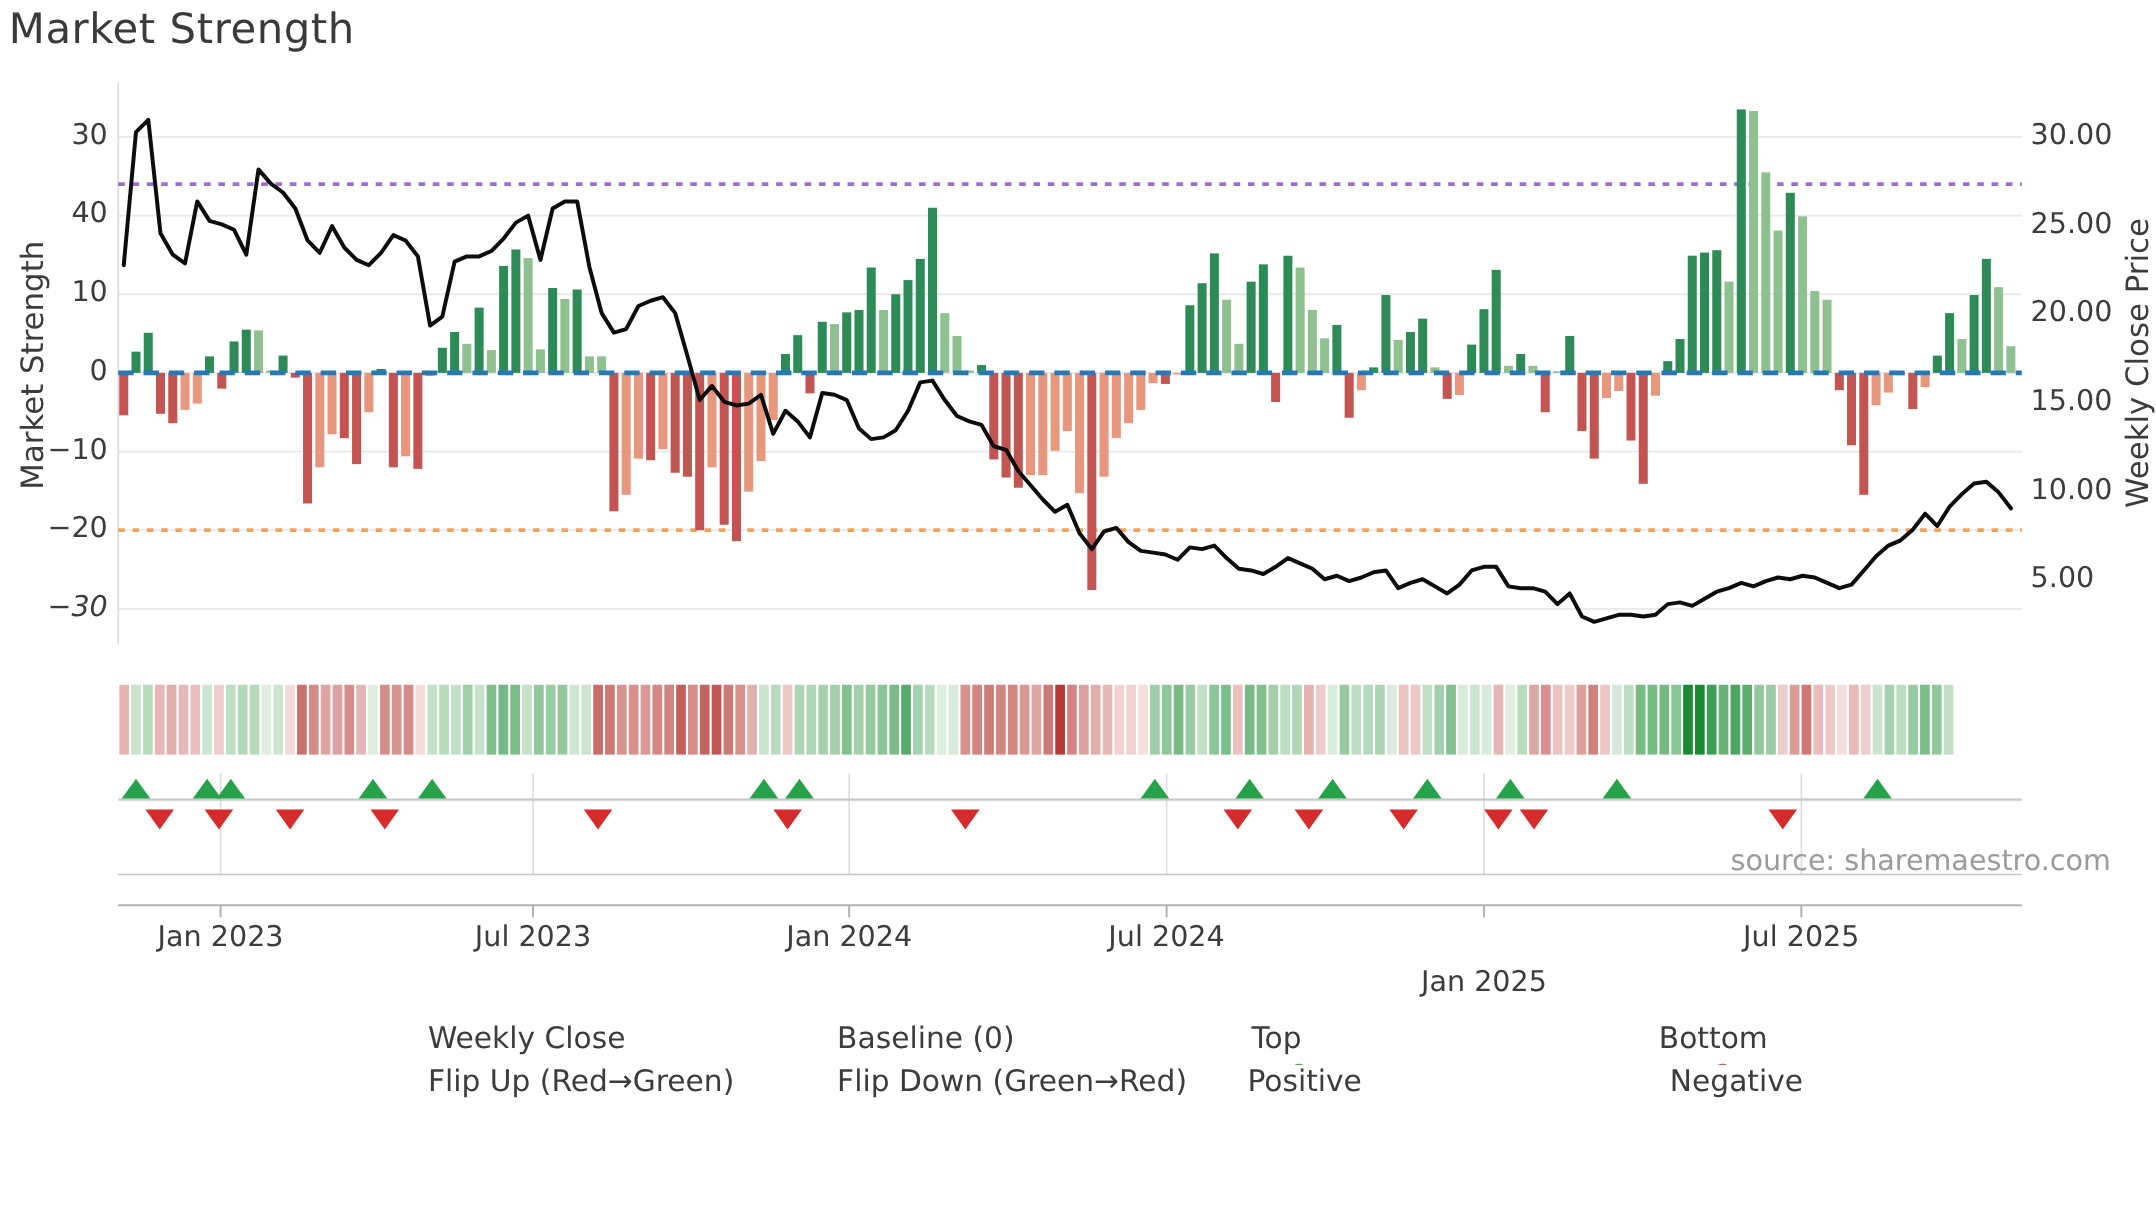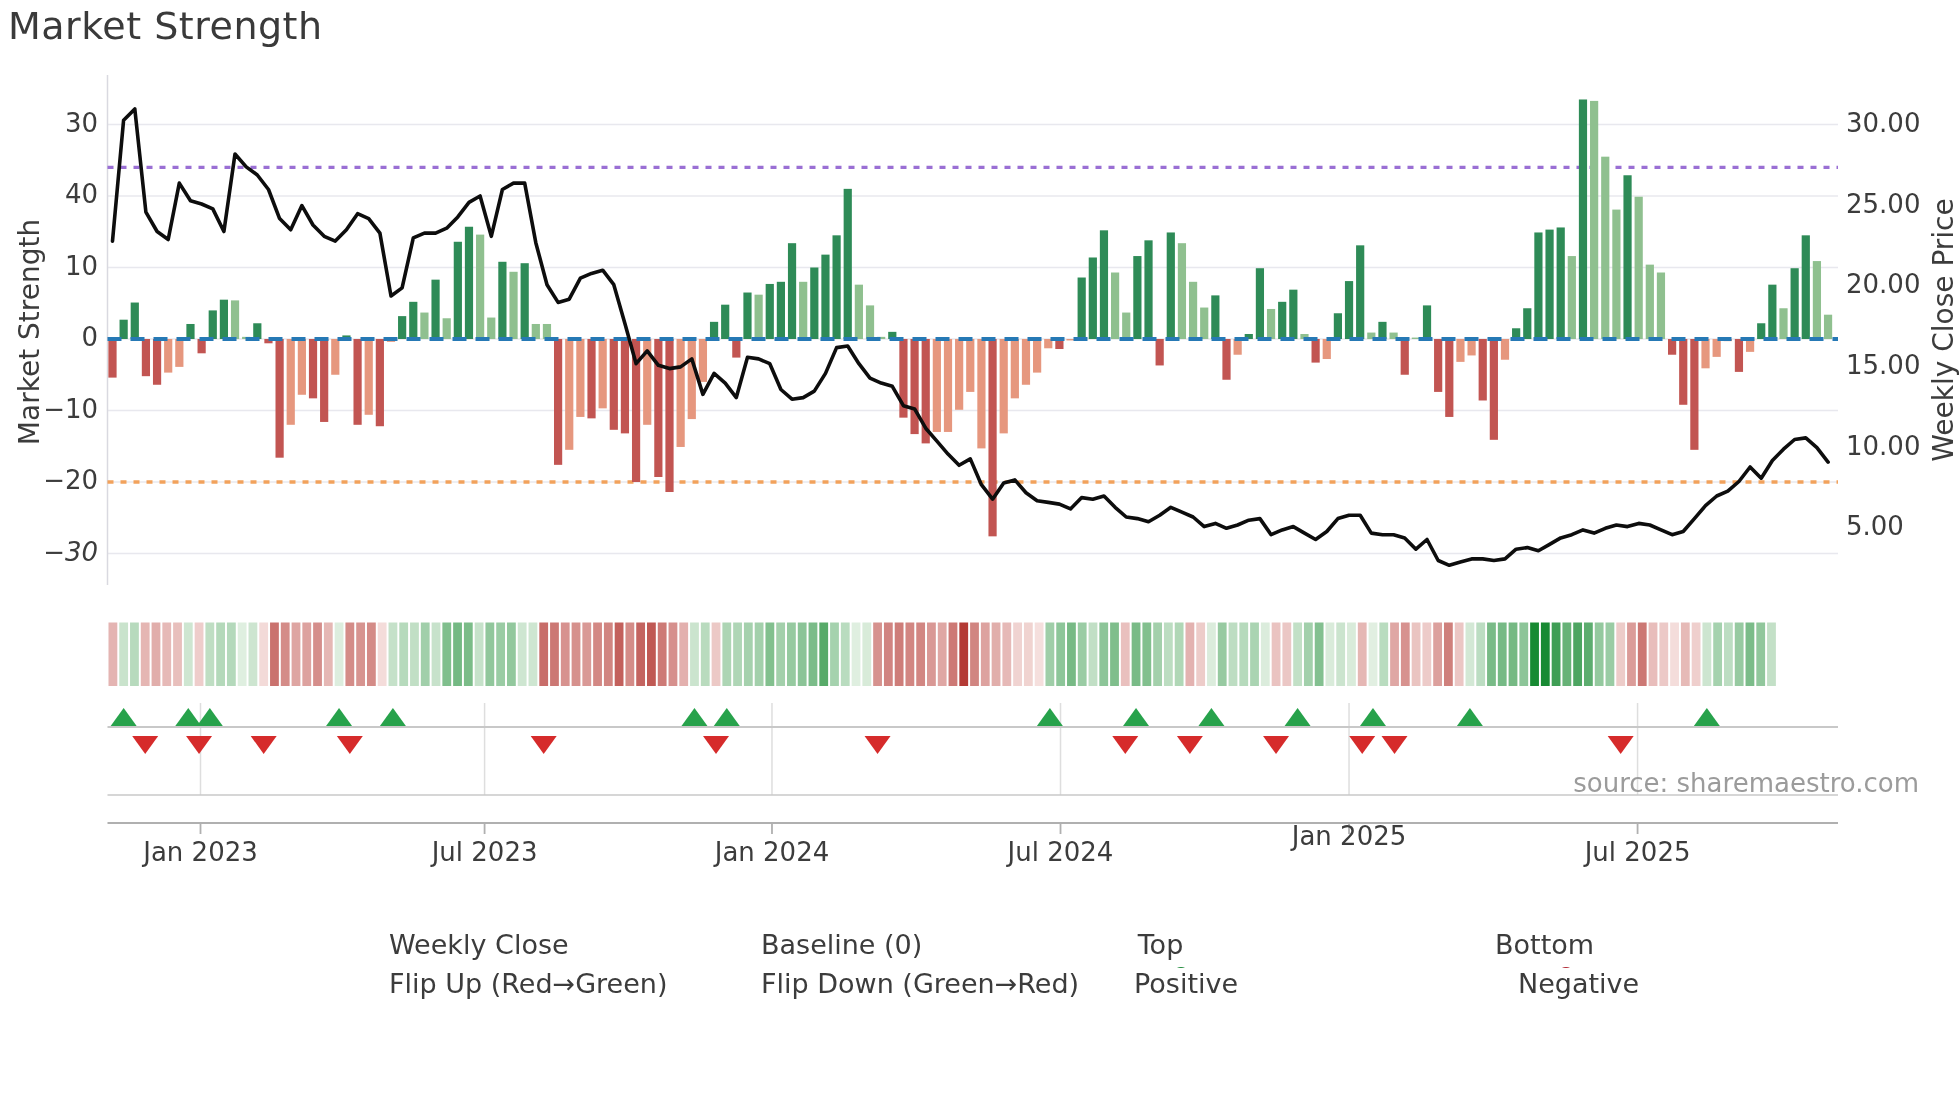--- a/index.html
+++ b/index.html
@@ -398,21 +398,21 @@
       <div class="tick rtick" style="left: 1846px; top: 108px;">30.00</div>
       <div class="tick rtick" style="left: 1846px; top: 188.65px;">25.00</div>
       <div class="tick rtick" style="left: 1846px; top: 269.3px;">20.00</div>
       <div class="tick rtick" style="left: 1846px; top: 349.95px;">15.00</div>
       <div class="tick rtick" style="left: 1846px; top: 430.6px;">10.00</div>
       <div class="tick rtick" style="left: 1846px; top: 511.25px;">5.00</div>
       <div class="tick dtick" style="left: 200.506px; top: 837px;">Jan 2023</div>
       <div class="tick dtick" style="left: 484.576px; top: 837px;">Jul 2023</div>
       <div class="tick dtick" style="left: 771.988px; top: 837px;">Jan 2024</div>
       <div class="tick dtick" style="left: 1060.51px; top: 837px;">Jul 2024</div>
-      <div class="tick dtick" style="left: 1349.04px; top: 821px;">Jan 2025</div>
+      <div class="tick dtick" style="left: 1349.04px; top: 878px;">Jan 2025</div>
       <div class="tick dtick" style="left: 1637.57px; top: 837px;">Jul 2025</div>
     </div>
   <div class="ylabel" id="left-ylabel" style="left: -170px; top: 312px; width: 400px; text-align: center; line-height: 40px;">Market Strength</div>
   <div class="ylabel" id="right-ylabel" style="left: 1744px; top: 310px; width: 400px; text-align: center; line-height: 40px;">Weekly Close Price</div>
   <div class="source" id="source-text" style="right: 41px; top: 768px;">source: sharemaestro.com</div>
   <div id="legend">
       <div class="legend-item" style="left: 380px; top: 920px;">
         <svg width="62" height="40">
           <line x1="2" x2="58" y1="20" y2="20" stroke="#0d0d0d" stroke-width="4"></line>
         </svg>
@@ -427,21 +427,21 @@
       <div class="legend-item" style="left: 1125px; top: 920px;">
         <svg width="62" height="40">
           <line x1="2" x2="58" y1="20" y2="20" stroke="#9a6fd4" stroke-width="4.5" stroke-dasharray="6 7"></line>
         </svg>
         <span class="legend-label" style="margin-left: 9px;">Top</span>
       </div>
       <div class="legend-item" style="left: 1495px; top: 920px;">
         <svg width="62" height="40">
           <line x1="2" x2="58" y1="20" y2="20" stroke="#f2a25c" stroke-width="4.5" stroke-dasharray="6 7"></line>
         </svg>
-        <span class="legend-label" style="">Bottom</span>
+        <span class="legend-label" style="margin-left: 13px;">Bottom</span>
       </div>
       <div class="legend-item" style="left: 380px; top: 959px;">
         <svg width="62" height="40">
           <polygon points="17,28 43,28 30,10" fill="#27a24b"></polygon>
         </svg>
         <span class="legend-label" style="margin-left: 9px;">Flip Up (Red→Green)</span>
       </div>
       <div class="legend-item" style="left: 755px; top: 959px;">
         <svg width="62" height="40">
           <polygon points="17,12 43,12 30,30" fill="#d62b2b"></polygon>

